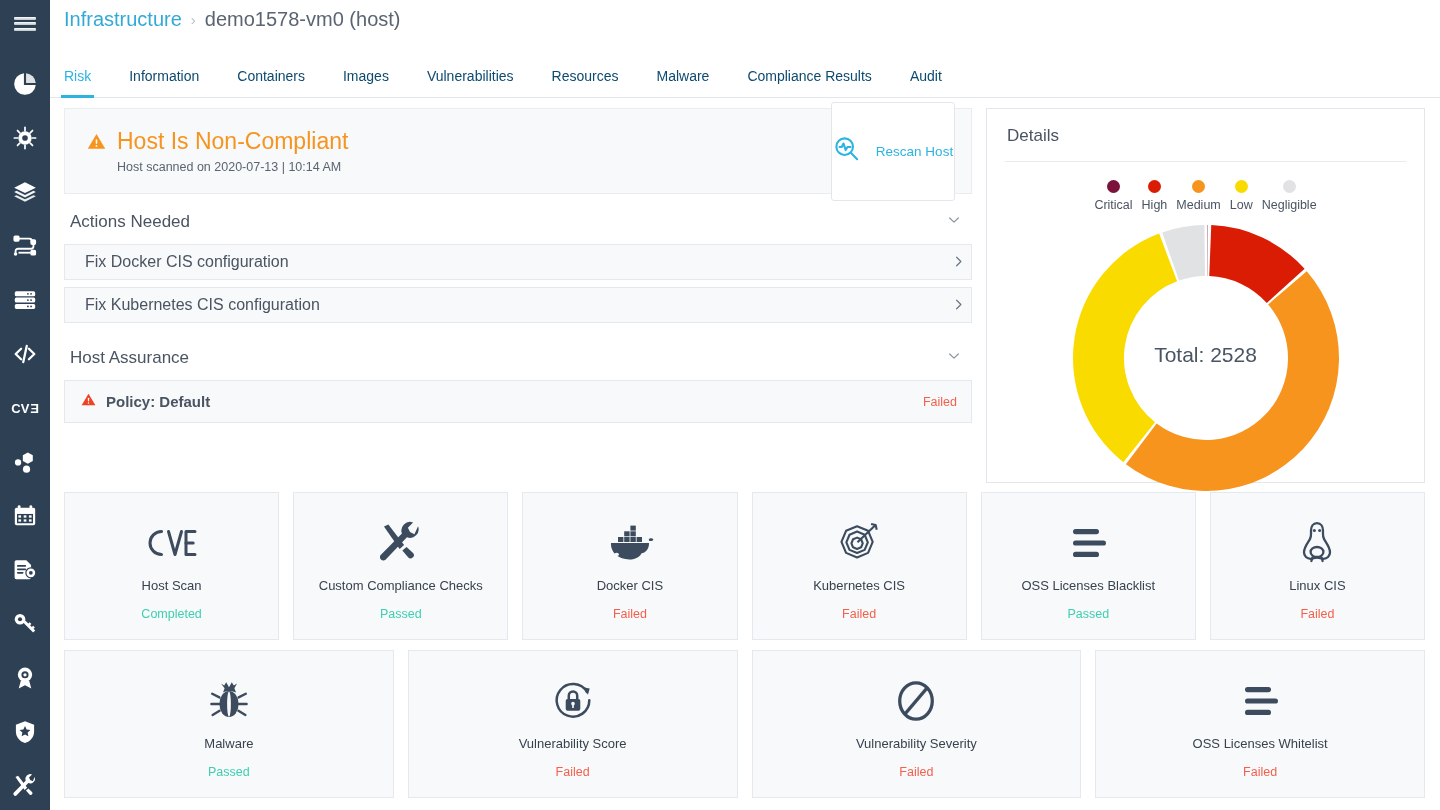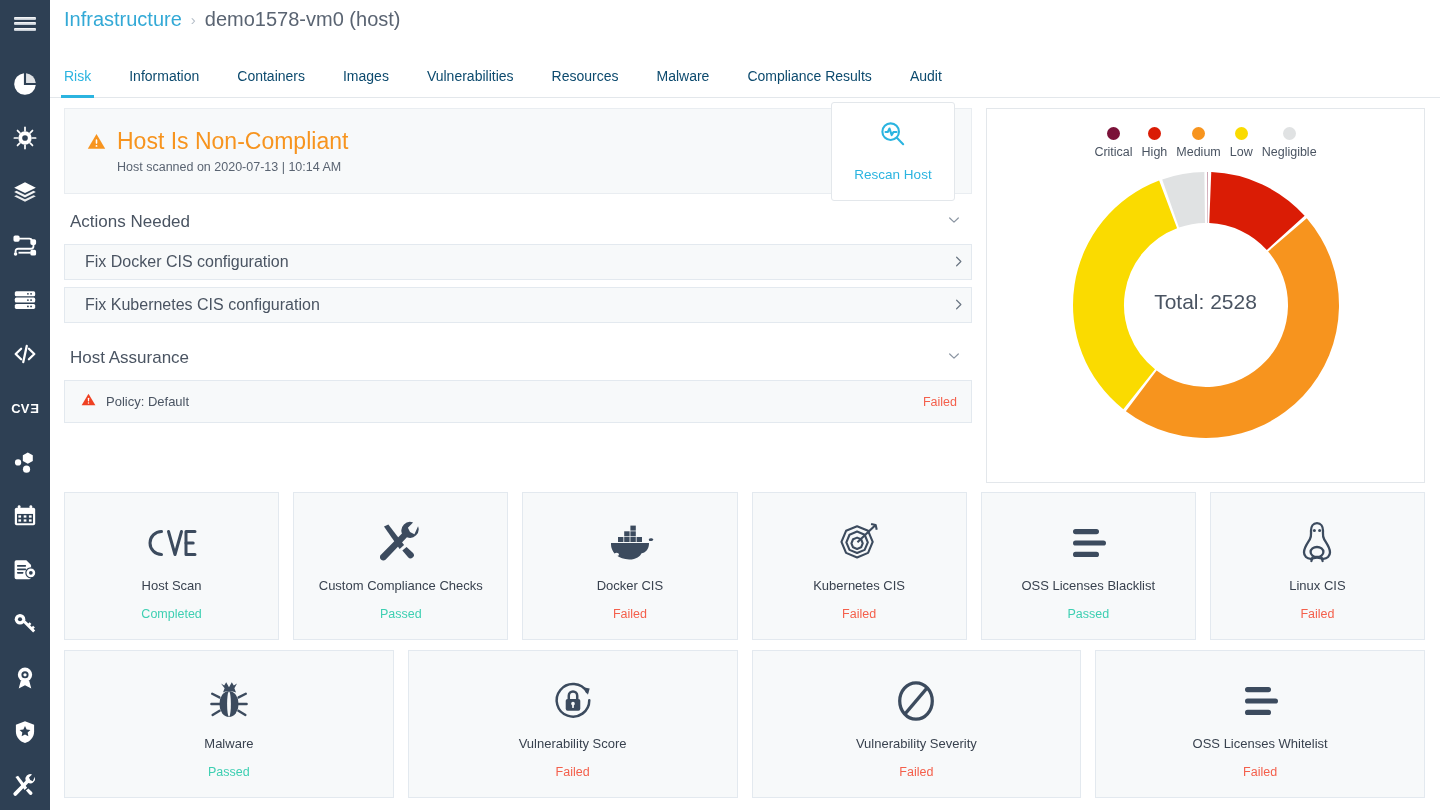--- a/index.html
+++ b/index.html
@@ -78,21 +78,21 @@
     height: 86px; display:flex; align-items:center;
     padding: 0 16px 0 22px; position: relative;
   }
   .banner-left { display:flex; align-items:flex-start; gap:11px; flex:1 1 auto; }
   .warn-tri { margin-top: 4px; }
   .banner-title { color:#f7941e; font-size: 23px; line-height: 1.15; font-weight: normal; }
   .banner-sub { color:#5a6472; font-size: 12.5px; margin-top: 6px; }
   .rescan-btn {
     width: 124px; height: 99px; background:#fff;
     border:1px solid #e3e7eb; border-radius: 3px;
-    display:flex; flex-direction: column; align-items:center; justify-content:center;
+    display:flex; flex-direction: row; align-items:center; justify-content:center;
     gap: 15px; cursor:pointer;
   }
   .rescan-label { color:#2bb4e0; font-size: 13.5px; }
 
   
   .sec-head {
     display:flex; align-items:center; justify-content:space-between;
     padding: 18px 10px 12px 6px;
   }
   .sec-title { font-size: 17px; color:#4a5462; }
@@ -105,21 +105,21 @@
   }
   .action-label { font-size: 16px; color:#4a5462; }
   .chev-right { color:#6b7683; font-size: 19px; line-height: 1; }
 
   .policy-row {
     height: 43px; background:#f7f9fa; border:1px solid #e3e9ef;
     display:flex; align-items:center; justify-content:space-between;
     padding: 0 14px 0 16px;
   }
   .policy-left { display:flex; align-items:center; gap:10px; }
-  .policy-label { font-size: 13px; color:#4a5462; }
+  .policy-label { font-size: 15px; color:#4a5462;font-weight:bold; }
   .policy-status { font-size: 12.5px; color:#f4604c; }
 
   
   .details-card {
     border:1px solid #e3e7eb; background:#fff;
     height: 375px; padding: 0 18px;
   }
   .details-title { font-size: 17px; color:#4a5462; padding: 17px 0 15px 2px; border-bottom: 1px solid #e8ecef; }
   .legend { display:flex; align-items:center; justify-content:center; gap: 9px; padding: 18px 0 6px 0; }
   .legend-item { display:flex; align-items:center; gap: 5px; flex-direction: column; }
@@ -453,20 +453,21 @@
             </span>
             <span class="policy-label">Policy: Default</span>
           </span>
           <span class="policy-status">Failed</span>
         </div>
 
       </div>
 
       <div class="col-right">
         <div class="details-card">
+          <div class="details-title">Details</div>
 
           <div class="legend">
             <span class="legend-item">
               <span class="legend-dot" style="background:#7b1239"></span>
               <span class="legend-label">Critical</span>
             </span>
             <span class="legend-item">
               <span class="legend-dot" style="background:#da1c05"></span>
               <span class="legend-label">High</span>
             </span>

